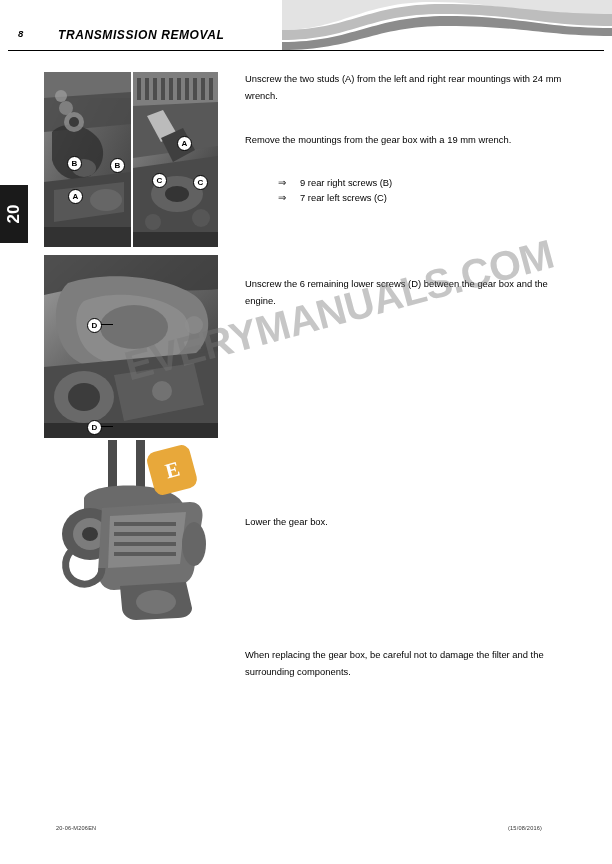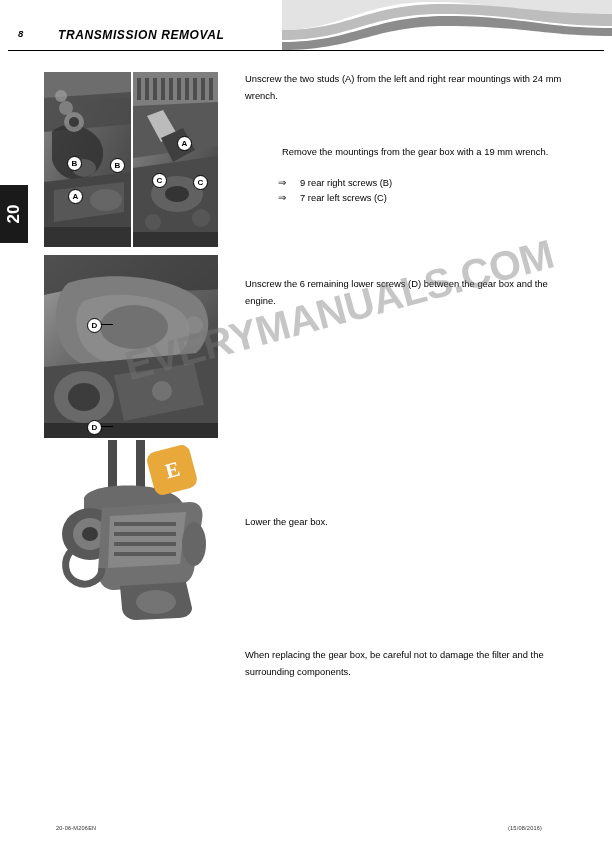--- a/index.html
+++ b/index.html
@@ -129,21 +129,21 @@
   
   .text-block {
     position: absolute;
     left: 245px;
     width: 325px;
     font-size: 9.4px;
     line-height: 17px;
     color: #000;
   }
   .t1 { top: 70px; }
-  .t2 { top: 143px; margin-left: 37px; }
+  .t2 { top: 131px; }
   .t3 { top: 275px; }
   .t4 { top: 513px; }
   .t5 { top: 646px; }
 
   .bullet-list {
     position: absolute;
     left: 278px;
     top: 175px;
     font-size: 9.4px;
     line-height: 15px;

